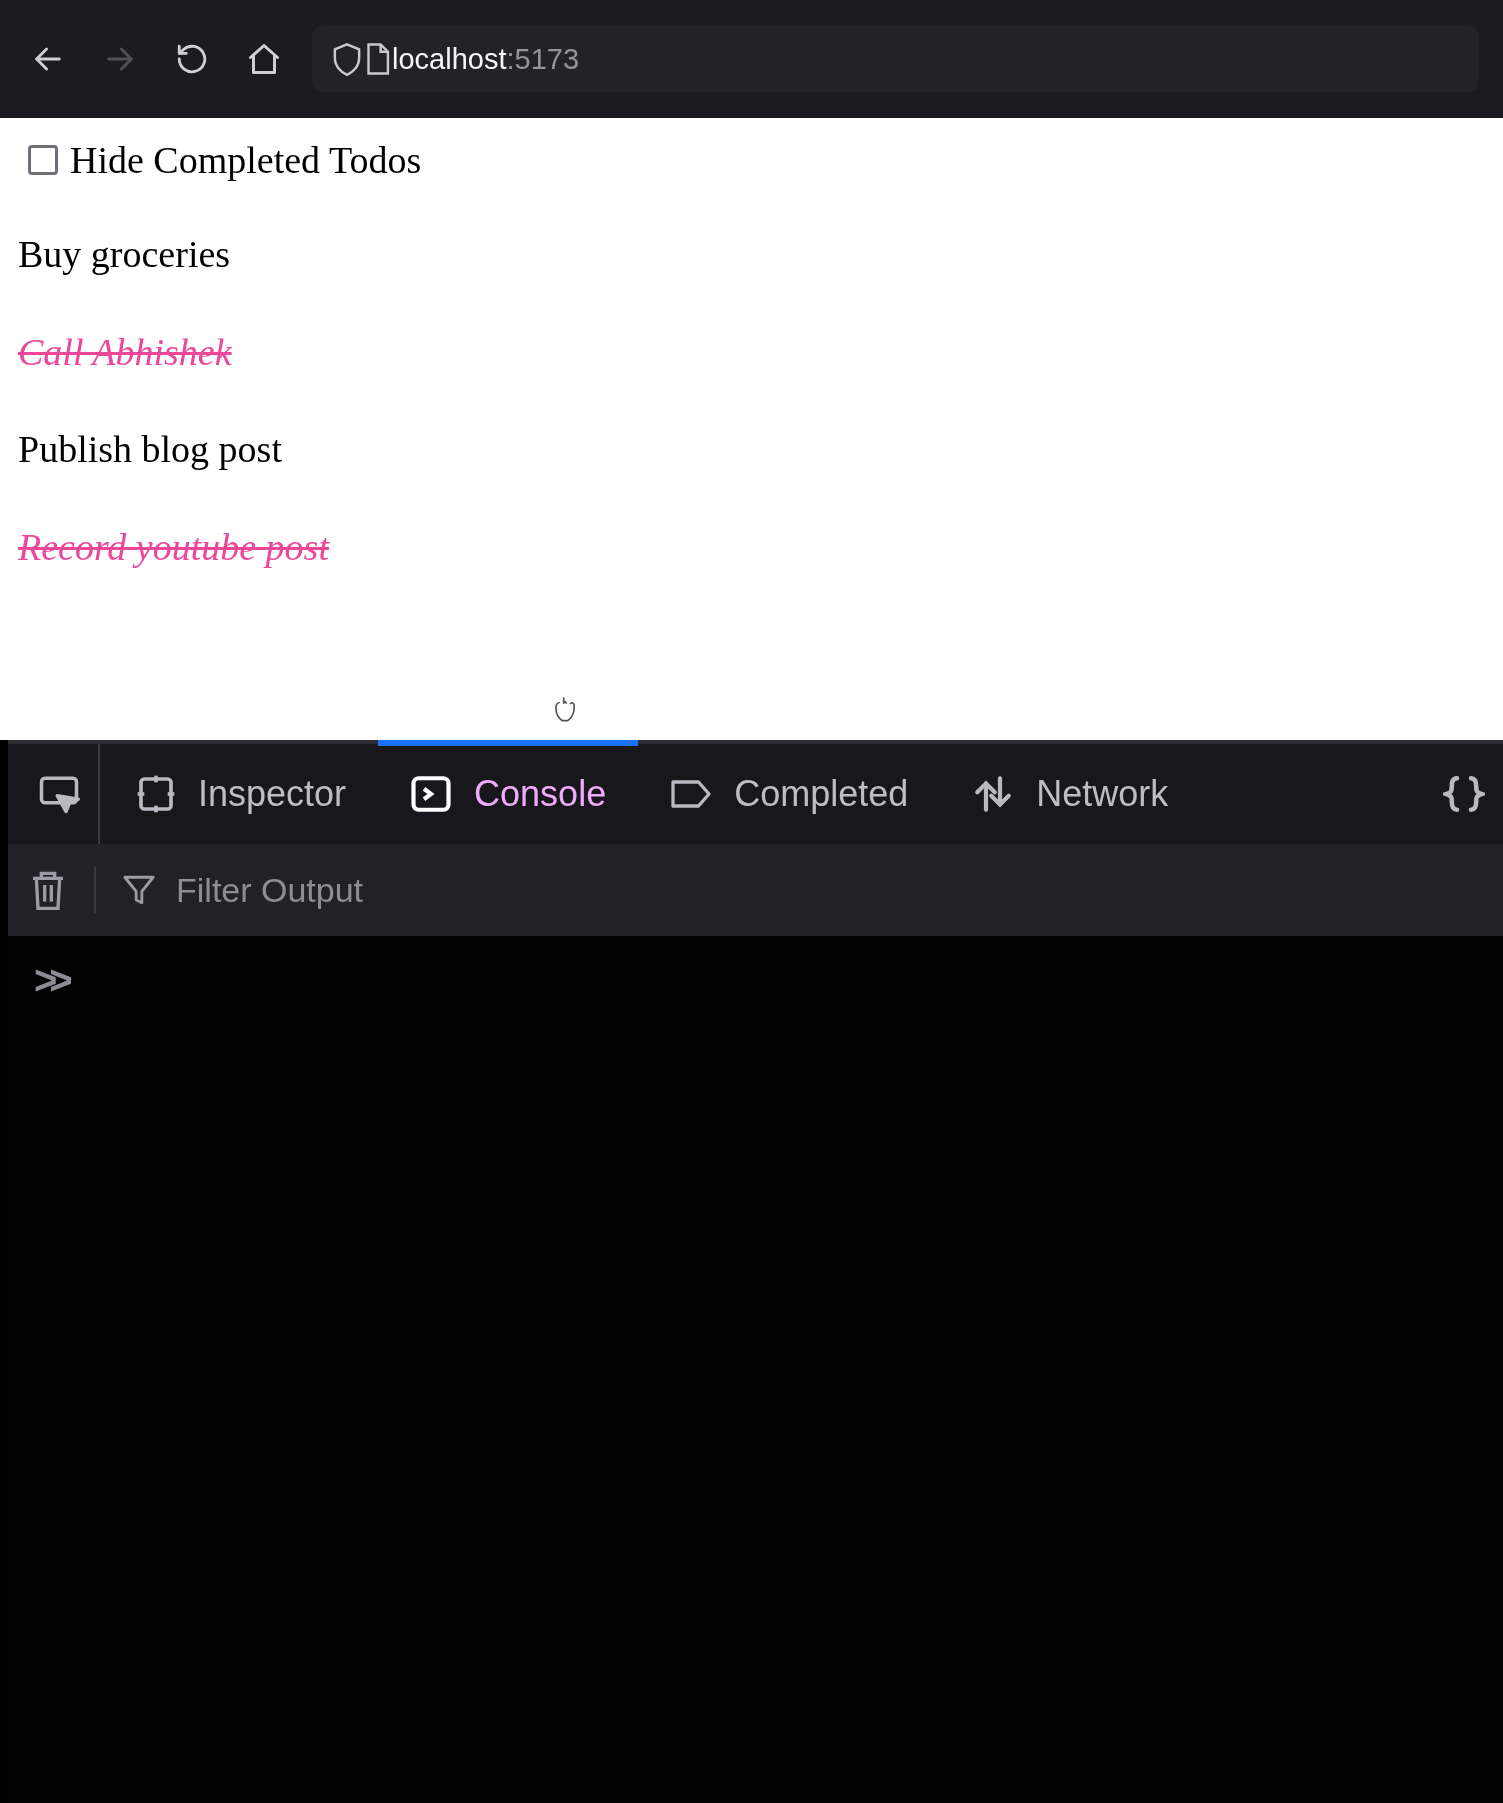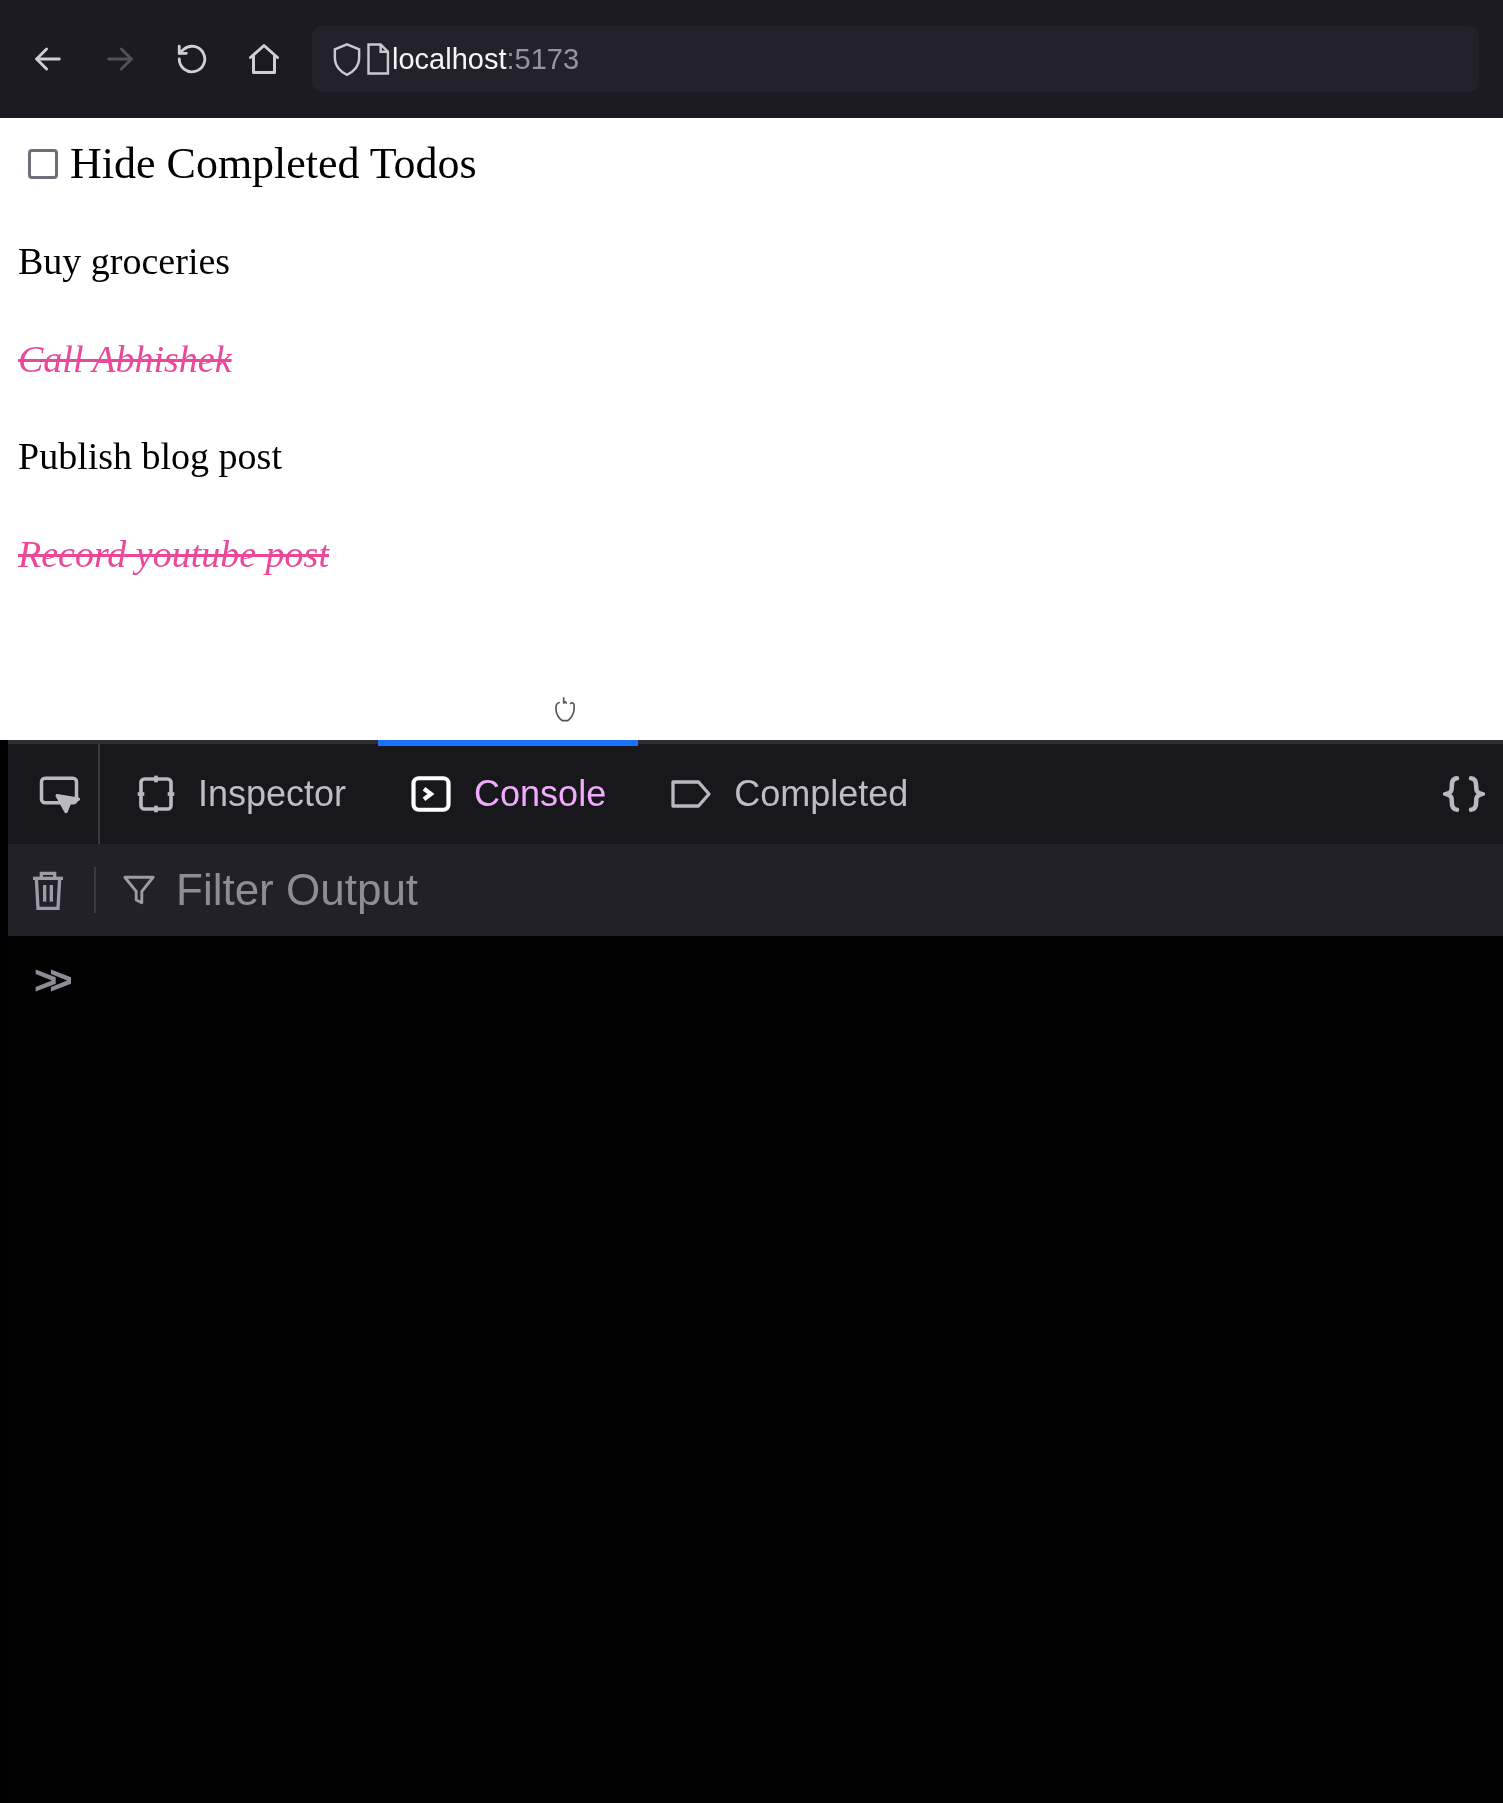--- a/index.html
+++ b/index.html
@@ -57,21 +57,21 @@
       margin-bottom:50px;
       margin-left:10px;
     }
     .filter-row .chk {
       width:30px; height:30px;
       border:3px solid #6f6f7a;
       border-radius:4px;
       display:inline-block;
     }
     .filter-row label {
-      font-size:44px;
+      font-size:38px;
     }
     .todo {
       margin-bottom:52px;
       line-height:1.2;
     }
     .todo.done {
       color:#ec4899;
       font-style:italic;
       text-decoration:line-through;
     }
@@ -143,21 +143,21 @@
     }
     .devtools-filter .sep-bar {
       width:2px; height:46px; background:#3b3a40;
       margin:0 6px;
     }
     .filter-input {
       flex:1;
       background:transparent;
       border:none;
       color:#eab308;
-      font-size:44px;
+      font-size:34px;
       outline:none;
     }
     .filter-input::placeholder{ color:#8d8d96; }
     .console-body {
       flex:1;
       background:#020203;
       padding:22px 26px;
       color:#cfcfd7;
       font-size:40px;
     }
@@ -255,20 +255,29 @@
           <rect x="2" y="3" width="20" height="18" rx="3"></rect>
           <polyline points="8 9 12 12 8 15"></polyline>
         </svg>
       <span>Console</span>
     </div>
     <div class="dt-tab">
       <svg width="42" height="42" viewBox="0 0 28 24" fill="none" stroke="#b9b9c2" stroke-width="2.2" stroke-linejoin="round">
           <path d="M2 4 H19 L26 12 L19 20 H2 Z"></path>
         </svg>
       <span>Completed</span>
+    </div>
+    <div class="dt-tab">
+      <svg width="42" height="42" viewBox="0 0 24 24" fill="none" stroke="#b9b9c2" stroke-width="2.4" stroke-linecap="round">
+          <line x1="8" y1="21" x2="8" y2="6"></line>
+          <polyline points="3 11 8 6 13 11"></polyline>
+          <line x1="16" y1="3" x2="16" y2="18"></line>
+          <polyline points="11 13 16 18 21 13"></polyline>
+        </svg>
+      <span>Network</span>
     </div>
     <div class="dt-right">
       <div class="dt-btn">
         <svg width="42" height="42" viewBox="0 0 24 24" fill="none" stroke="#b9b9c2" stroke-width="2.6" stroke-linecap="round">
             <path d="M8 3 C5 3 5 6 5 8 C5 10 5 11 2 12 C5 13 5 14 5 16 C5 18 5 21 8 21"></path>
             <path d="M16 3 C19 3 19 6 19 8 C19 10 19 11 22 12 C19 13 19 14 19 16 C19 18 19 21 16 21"></path>
           </svg>
       </div>
     </div>
   </div>

